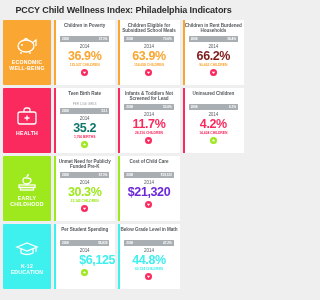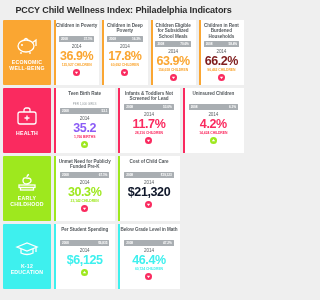--- a/index.html
+++ b/index.html
@@ -180,36 +180,20 @@
             <div class="value" style="color: rgb(250, 166, 50);">36.9%</div>
             <div class="count" style="color: rgb(250, 166, 50);">125,927 CHILDREN</div>
             <div class="badge" style="background: rgb(250, 42, 95);">
               <svg width="5" height="5" viewBox="0 0 10 10">
                 <path d="M5 8 L1.5 3.5 H8.5 Z" fill="#fff"></path>
               </svg>
             </div>
           </div>
           <div class="cell">
             <div class="accent" style="background: rgb(250, 166, 50);"></div>
-            <div class="cell-title">Children in Deep Poverty</div>
-            <div class="trend-bar">
-              <span class="trend-year">2008</span>
-              <span class="trend-val">16.3%</span>
-            </div>
-            <div class="cur-year">2014</div>
-            <div class="value" style="color: rgb(250, 166, 50);">17.8%</div>
-            <div class="count" style="color: rgb(250, 166, 50);">60,692 CHILDREN</div>
-            <div class="badge" style="background: rgb(250, 42, 95);">
-              <svg width="5" height="5" viewBox="0 0 10 10">
-                <path d="M5 8 L1.5 3.5 H8.5 Z" fill="#fff"></path>
-              </svg>
-            </div>
-          </div>
-          <div class="cell">
-            <div class="accent" style="background: rgb(250, 166, 50);"></div>
             <div class="cell-title">Children Eligible for Subsidized School Meals</div>
             <div class="trend-bar">
               <span class="trend-year">2008</span>
               <span class="trend-val">70.6%</span>
             </div>
             <div class="cur-year">2014</div>
             <div class="value" style="color: rgb(250, 166, 50);">63.9%</div>
             <div class="count" style="color: rgb(250, 166, 50);">154,658 CHILDREN</div>
             <div class="badge" style="background: rgb(250, 42, 95);">
               <svg width="5" height="5" viewBox="0 0 10 10">
@@ -249,21 +233,21 @@
         <div class="cells">
           <div class="cell">
             <div class="accent" style="background: rgb(250, 42, 95);"></div>
             <div class="cell-title">Teen Birth Rate</div>
             <div class="cell-sub">PER 1,000 GIRLS</div>
             <div class="trend-bar">
               <span class="trend-year">2008</span>
               <span class="trend-val">53.1</span>
             </div>
             <div class="cur-year">2014</div>
-            <div class="value" style="color: #8b5cf6;">35.2</div>
+            <div class="value" style="color: #0f766e;">35.2</div>
             <div class="count" style="color: rgb(250, 42, 95);">1,766 BIRTHS</div>
             <div class="badge" style="background: rgb(158, 232, 30);">
               <svg width="5" height="5" viewBox="0 0 10 10">
                 <path d="M5 2 L8.5 6.5 H1.5 Z" fill="#fff"></path>
               </svg>
             </div>
           </div>
           <div class="cell">
             <div class="accent" style="background: rgb(250, 42, 95);"></div>
             <div class="cell-title">Infants &amp; Toddlers Not Screened for Lead</div>
@@ -328,21 +312,21 @@
             </div>
           </div>
           <div class="cell">
             <div class="accent" style="background: rgb(158, 232, 30);"></div>
             <div class="cell-title">Cost of Child Care</div>
             <div class="trend-bar">
               <span class="trend-year">2008</span>
               <span class="trend-val">$19,123</span>
             </div>
             <div class="cur-year">2014</div>
-            <div class="value" style="color: #0f172a;">$21,320</div>
+            <div class="value" style="color: #6d28d9;">$21,320</div>
             <div class="badge" style="background: rgb(250, 42, 95);">
               <svg width="5" height="5" viewBox="0 0 10 10">
                 <path d="M5 8 L1.5 3.5 H8.5 Z" fill="#fff"></path>
               </svg>
             </div>
           </div>
           <div class="cell empty"></div>
         </div>
       </div>
       <div class="row">
@@ -358,36 +342,36 @@
         </div>
         <div class="cells">
           <div class="cell">
             <div class="accent" style="background: rgb(62, 240, 238);"></div>
             <div class="cell-title">Per Student Spending</div>
             <div class="trend-bar">
               <span class="trend-year">2008</span>
               <span class="trend-val">$6,835</span>
             </div>
             <div class="cur-year">2014</div>
-            <div class="value" style="color: rgb(62, 240, 238);">$6,125</div>
+            <div class="value" style="color: rgb(62, 240, 238); padding-left: 25px;">$6,125</div>
             <div class="badge" style="background: rgb(158, 232, 30);">
               <svg width="5" height="5" viewBox="0 0 10 10">
                 <path d="M5 2 L8.5 6.5 H1.5 Z" fill="#fff"></path>
               </svg>
             </div>
           </div>
           <div class="cell">
             <div class="accent" style="background: rgb(62, 240, 238);"></div>
             <div class="cell-title">Below Grade Level in Math</div>
             <div class="trend-bar">
               <span class="trend-year">2008</span>
               <span class="trend-val">47.2%</span>
             </div>
             <div class="cur-year">2014</div>
-            <div class="value" style="color: rgb(62, 240, 238);">46.4%</div>
+            <div class="value" style="color: rgb(62, 240, 238);">44.8%</div>
             <div class="count" style="color: rgb(62, 240, 238);">60,724 CHILDREN</div>
             <div class="badge" style="background: rgb(250, 42, 95);">
               <svg width="5" height="5" viewBox="0 0 10 10">
                 <path d="M5 8 L1.5 3.5 H8.5 Z" fill="#fff"></path>
               </svg>
             </div>
           </div>
           <div class="cell empty"></div>
         </div>
       </div>

